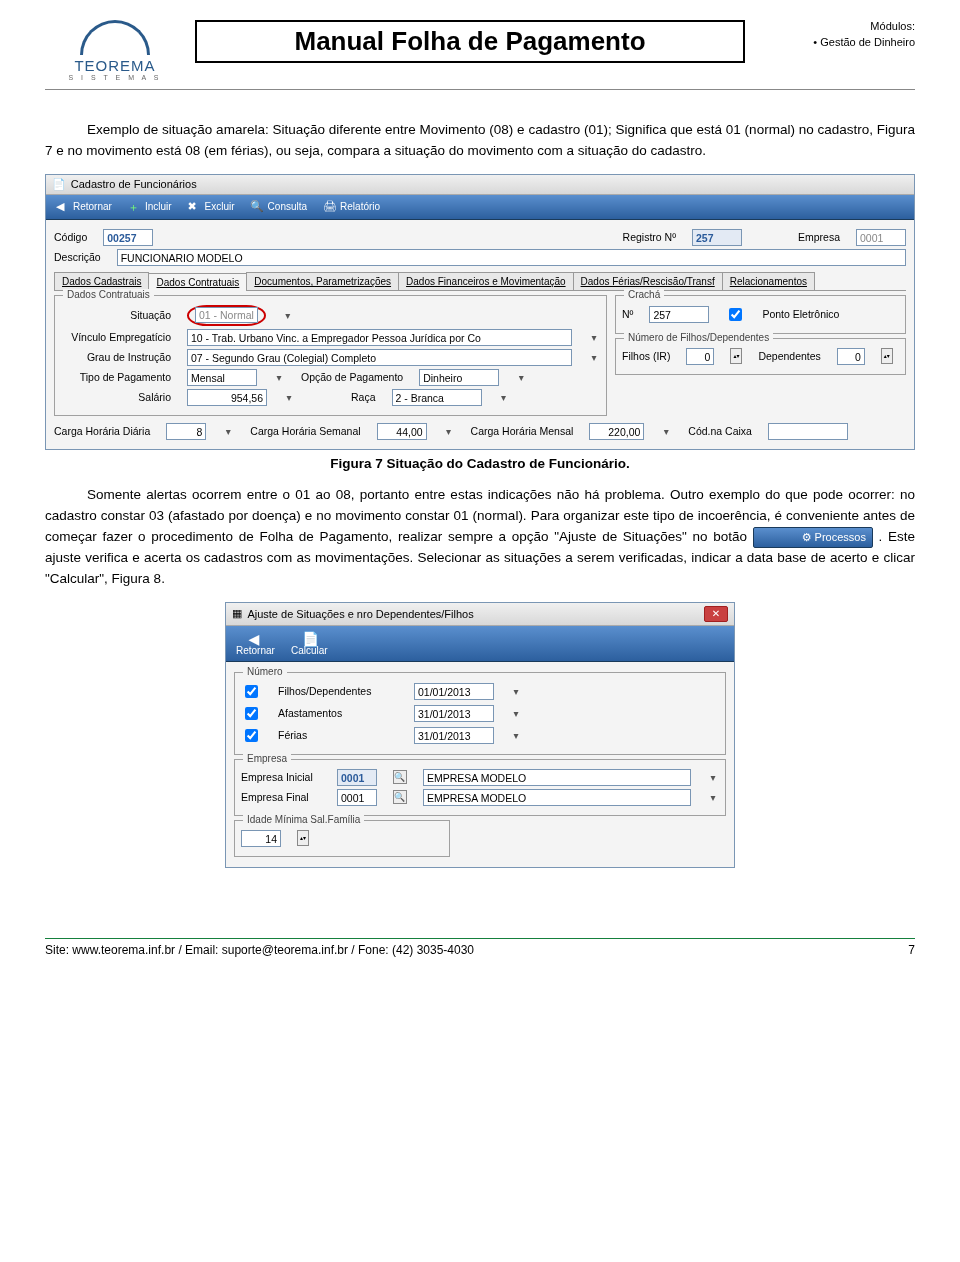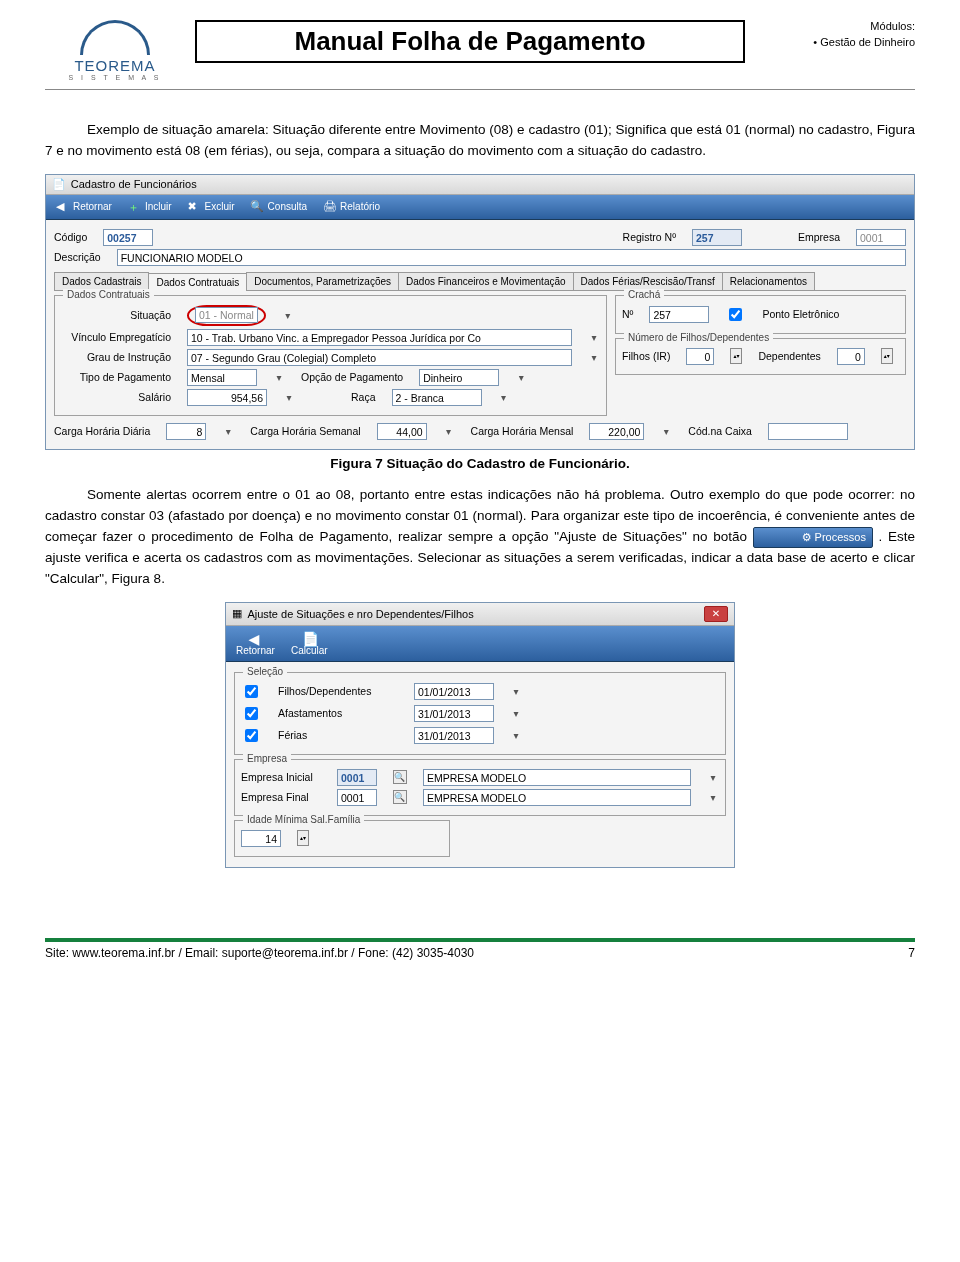--- a/index.html
+++ b/index.html
@@ -160,20 +160,21 @@
     border-bottom: 1px solid #999;
     font-size: 10px;
   }
   .tab {
     padding: 3px 7px;
     border: 1px solid #999;
     border-bottom: none;
     background: #e8e8e8;
     margin-right: -1px;
     cursor: pointer;
+    text-decoration: underline;
   }
   .tab.active {
     background: #f4f4f4;
     position: relative;
     top: 1px;
   }
   .groupbox {
     border: 1px solid #a0a0a0;
     padding: 6px;
     margin: 4px 0;
@@ -212,21 +213,21 @@
   }
   .inline-btn .ic { margin-right:3px; }
   .chk { margin-right:4px; }
   .spin {
     display:inline-flex; flex-direction:column; font-size:6px; line-height:5px;
     border:1px solid #888; background:#eee; height:16px; justify-content:center;
     width:12px; text-align:center;
   }
   .footer {
     margin-top: 70px;
-    border-top: 4px solid #15803d;
+    border-top: 1px solid #15803d;
     padding-top: 4px;
     font-size: 12px;
     display: flex;
     justify-content: space-between;
   }
   .lookup { display:inline-block; width:14px; height:14px; border:1px solid #888; background:#eee; text-align:center; line-height:12px; font-size:9px; }
 </style>
 </head>
 <body>
 
@@ -393,21 +394,21 @@
         <span class="ic" style="font-size:14px">◀</span>
         <span>Retornar</span>
       </span>
       <span class="tbtn" style="flex-direction:column;gap:0">
         <span class="ic" style="font-size:14px">📄</span>
         <span>Calcular</span>
       </span>
     </div>
     <div class="form-area">
       <div class="groupbox">
-        <span class="legend">Seleção</span>
+        <span class="legend">Número</span>
         <div class="row">
           <input type="checkbox" checked="" class="chk" style="">
           <span class="lbl" style="width:120px">Filhos/Dependentes</span>
           <span class="inp" style="width:80px">01/01/2013</span>
           <span class="dd">▾</span>
         </div>
         <div class="row">
           <input type="checkbox" checked="" class="chk" style="">
           <span class="lbl" style="width:120px">Afastamentos</span>
           <span class="inp" style="width:80px">31/01/2013</span>

